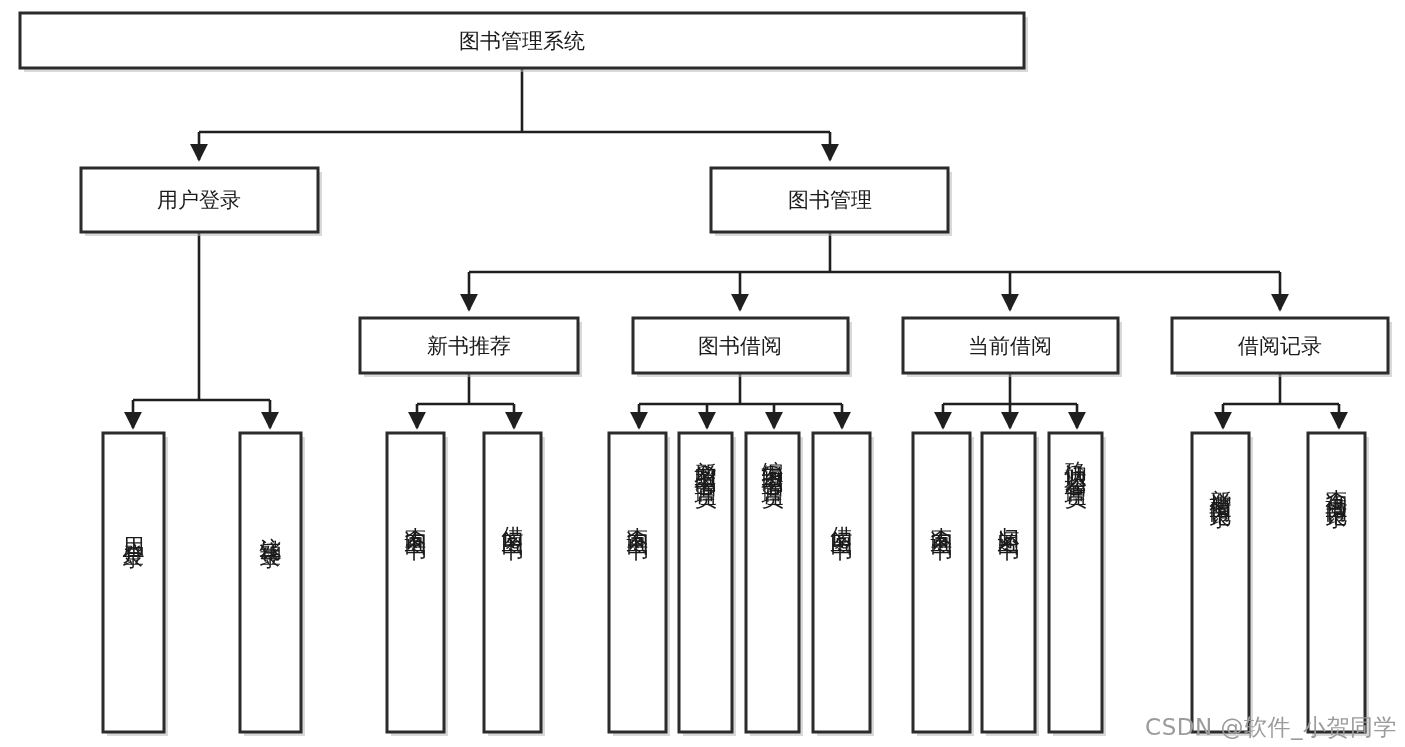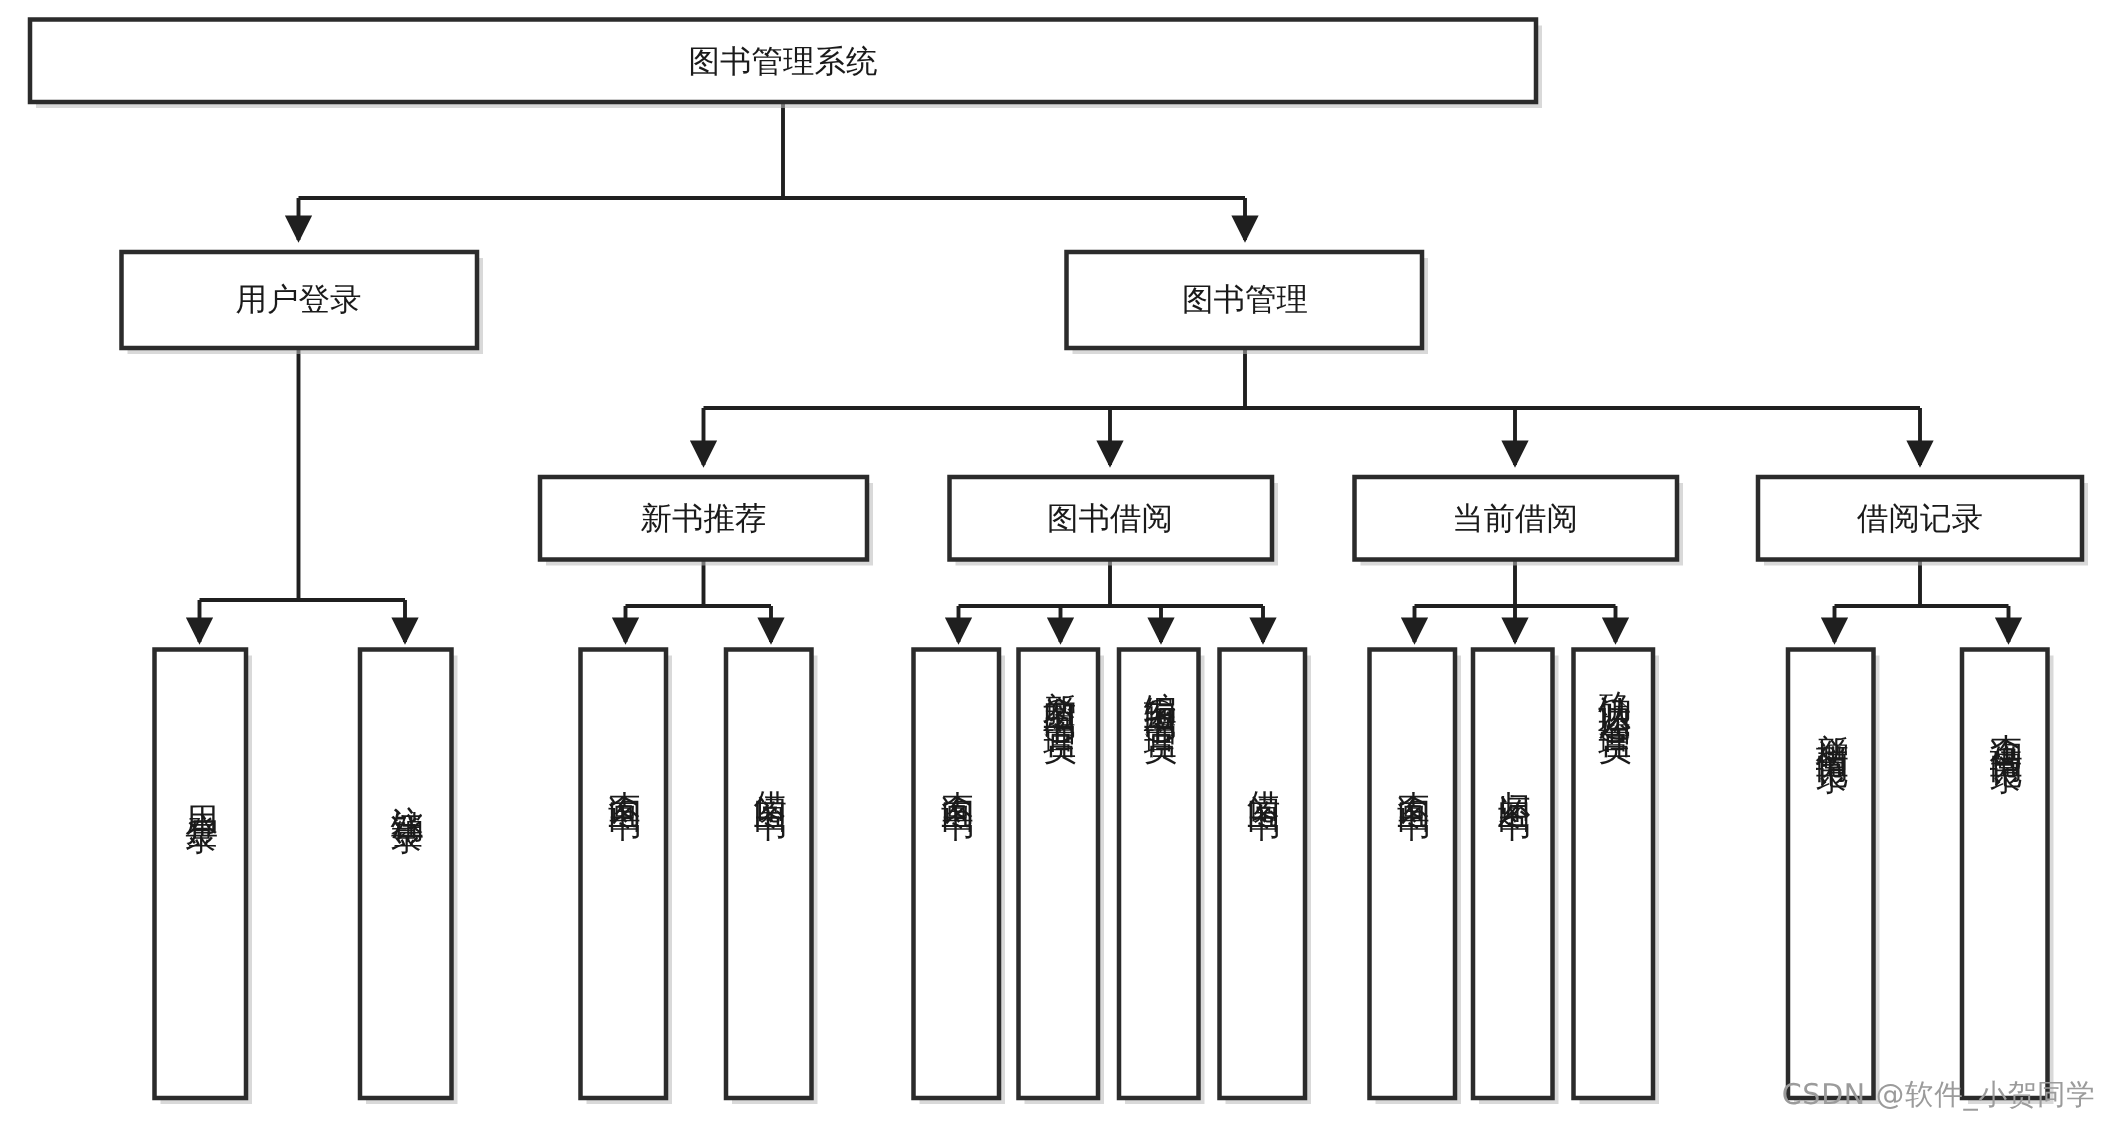--- a/index.html
+++ b/index.html
@@ -49,21 +49,21 @@
     font-size: 21px;
     fill: #1a1a1a;
     text-anchor: middle;
     dominant-baseline: middle;
   }
   .watermark {
     position: absolute;
     right: 8px;
     bottom: 4px;
     font-family: "DejaVu Sans", "Liberation Sans", sans-serif;
-    font-size: 19px;
+    font-size: 23px;
     color: #9b9b9b;
     white-space: nowrap;
     letter-spacing: 0.5px;
   }
   
   .vnode {
     position: absolute;
     box-sizing: border-box;
     display: flex;
     align-items: flex-start;

